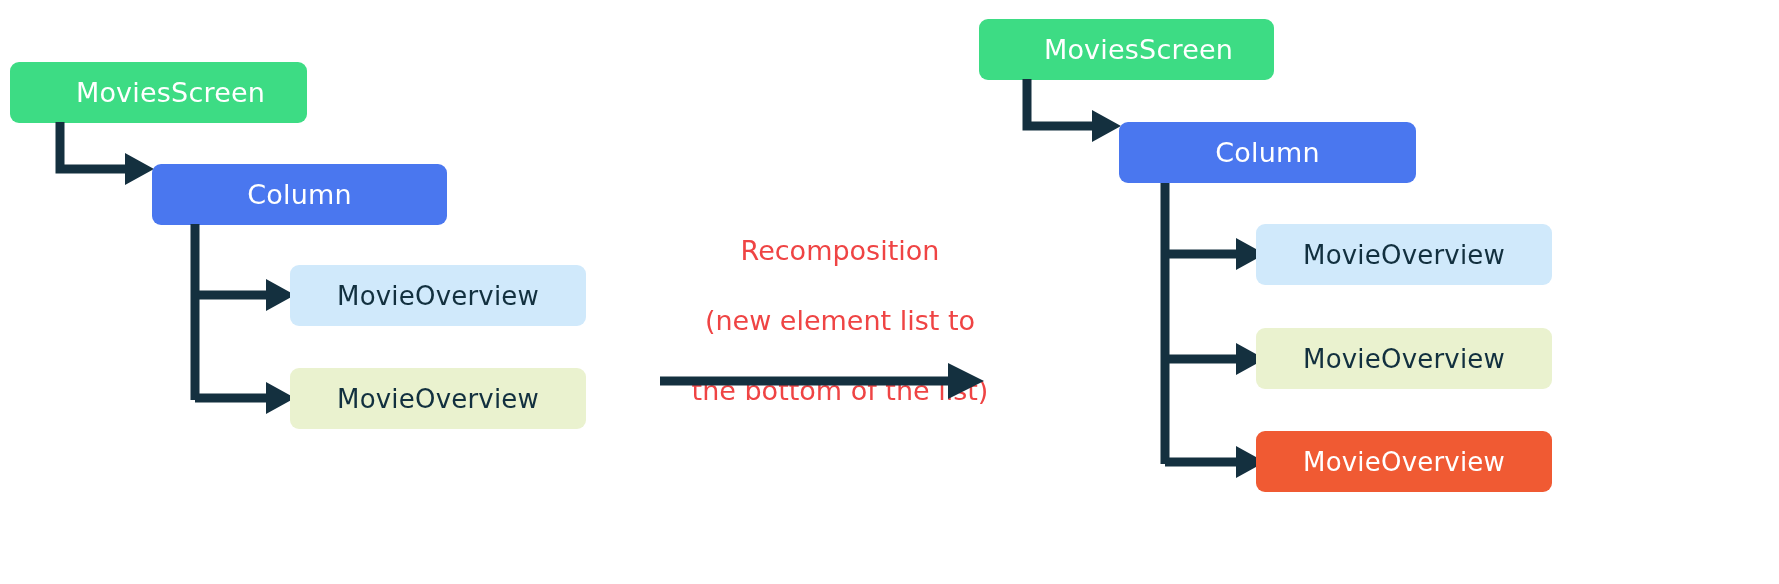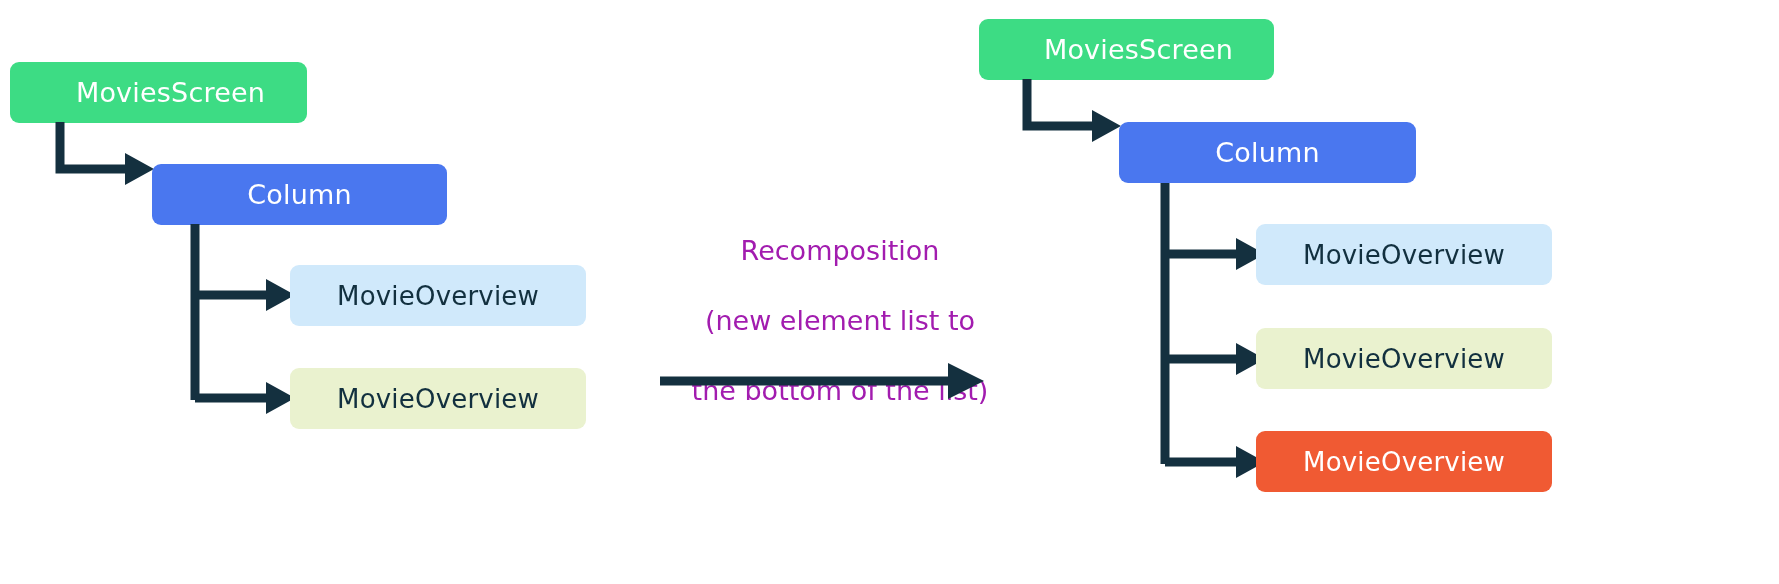--- a/index.html
+++ b/index.html
@@ -20,21 +20,21 @@
   .node.column{background:#4a77ef;color:#ffffff;}
   .node.ov-blue{background:#d0e9fb;color:#12303f;}
   .node.ov-green{background:#eaf2cf;color:#12303f;}
   .node.ov-orange{background:#f05a33;color:#ffffff;}
 
   .connector{position:absolute;pointer-events:none;}
   .connector svg{display:block;overflow:visible;}
 
   .caption{
     position:absolute;
-    color:#a21caf;
+    color:#ef4444;
     text-align:center;
     line-height:1.30;
     white-space:pre-line;
   }
   .big-arrow{position:absolute;}
 </style>
 </head>
 <body>
 
 <div id="stage">

